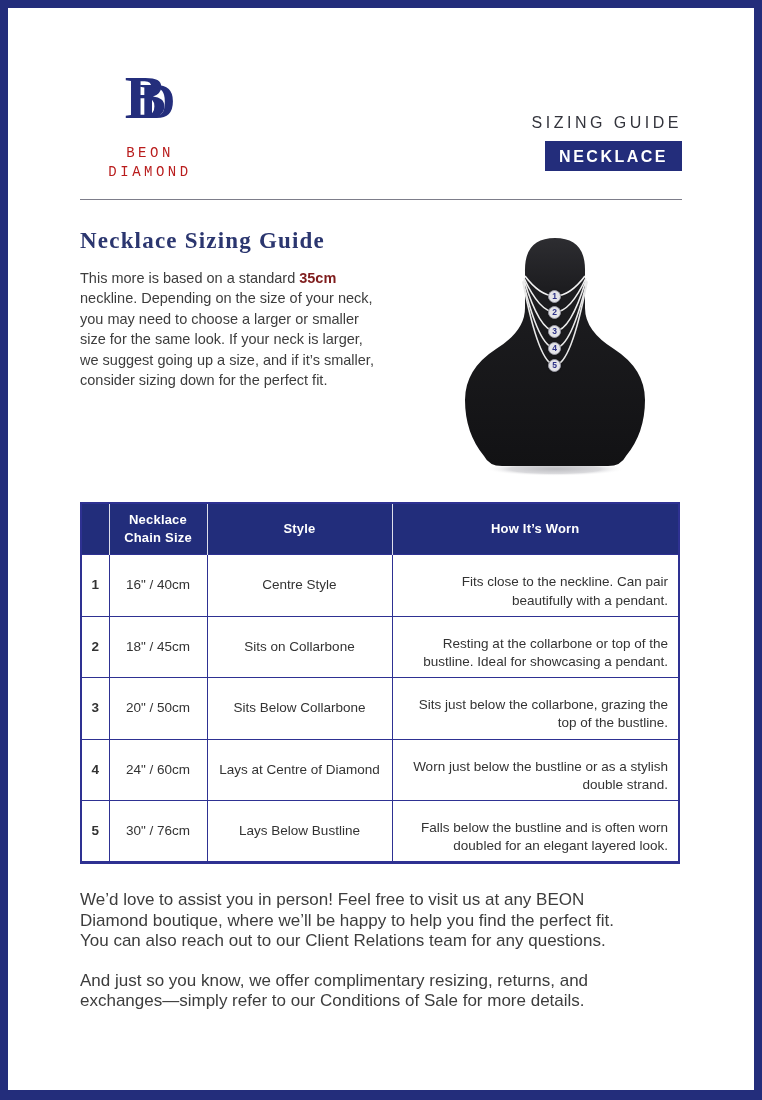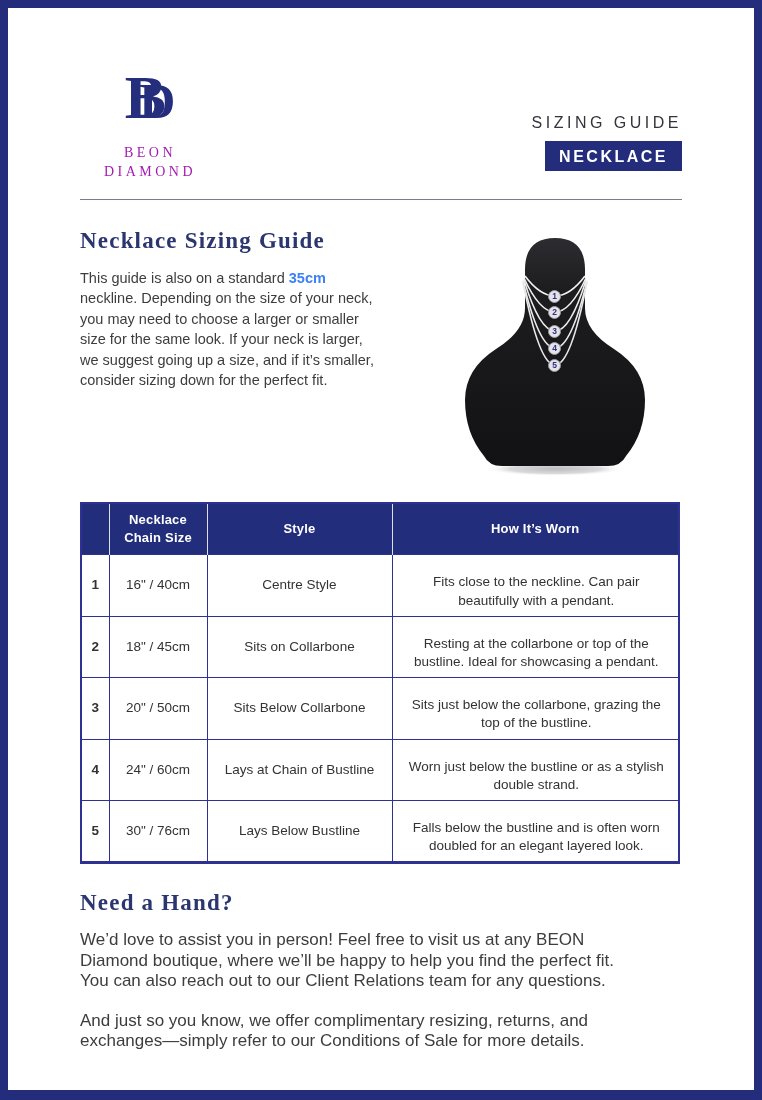--- a/index.html
+++ b/index.html
@@ -27,22 +27,22 @@
   }
   .logo { text-align: center; margin-left: 10px; width: 120px; }
   .monogram {
     font-family: "Liberation Serif", serif;
     color: #242e7c; line-height: 0.9; height: 72px;
     display: flex; align-items: flex-start; justify-content: center;
   }
   .monogram .m-b { font-size: 62px; font-weight: 600; letter-spacing: 0; }
   .monogram .m-d { font-size: 50px; font-weight: 600; margin-left: -27px; margin-top: 9px; }
   .brand-name {
-    font-family: Liberation Serif, serif;
-    color: #a21caf; font-size: 14px; letter-spacing: 3.5px;
+    font-family: Liberation Mono, monospace;
+    color: #b91c1c; font-size: 14px; letter-spacing: 3.5px;
     line-height: 1.35; margin-top: 2px; white-space: nowrap;
   }
   .header-right { text-align: right; padding-top: 44px; }
   .kicker {
     font-size: 16px; color: #33343c; letter-spacing: 3.5px;
     font-weight: 400; white-space: nowrap;
   }
   .badge {
     display: inline-block; margin-top: 9px;
     background: #232d7b; color: #ffffff;
@@ -55,21 +55,21 @@
   .intro { position: relative; margin-top: 20px; height: 262px; }
   .intro-title {
     font-family: "Liberation Serif", serif;
     color: #2b366f; font-size: 23px; font-weight: 600;
     letter-spacing: 1.2px; margin-top: 28px;
   }
   .intro-body {
     margin-top: 14px; width: 300px;
     font-size: 14.5px; line-height: 20.5px; color: #3d3d3d;
   }
-  .intro-body b { font-weight: bold; color: #3b82f6; }
+  .intro-body b { font-weight: bold; color: #7f1d1d; }
 
   .bust { position: absolute; top: 0; right: 24px; width: 200px; height: 252px; }
   .bust svg { display: block; }
   .chain-marker {
     position: absolute; width: 13px; height: 13px; border-radius: 50%;
     background: #e4e4e8; border: 1px solid #9a9aa5;
     color: #2b2f86; font-size: 8.5px; font-weight: bold;
     display: flex; align-items: center; justify-content: center;
     box-shadow: 0 0 2px rgba(0,0,0,0.45);
   }
@@ -92,21 +92,21 @@
     padding: 0 6px; line-height: 1.35;
   }
   .size-table thead th:first-child { border-left: none; }
   .size-table tbody td {
     border: 1px solid #2e3192;
     height: 57px; vertical-align: middle;
     font-size: 13.5px; color: #333333; background: #ffffff;
     text-align: center; line-height: 1.35;
   }
   .size-table tbody td.num { font-weight: bold; }
-  .size-table tbody td.worn { text-align: center; padding: 18px 10px 6px 12px; }
+  .size-table tbody td.worn { text-align: right; padding: 18px 10px 6px 12px; }
 
   
   .help { margin-top: 26px; }
   .help-title {
     font-family: "Liberation Serif", serif;
     color: #2b366f; font-size: 23px; font-weight: 600;
     letter-spacing: 1.2px;
   }
   .help p {
     margin-top: 14px; max-width: 548px;
@@ -134,21 +134,21 @@
       <div class="header-right">
         <div class="kicker">SIZING GUIDE</div>
         <div><span class="badge">NECKLACE</span></div>
       </div>
     </div>
 
     <hr class="rule">
 
     <div class="intro">
       <h1 class="intro-title">Necklace Sizing Guide</h1>
-      <p class="intro-body"><span>This guide is also on a standard </span><b>35cm</b><span> neckline. Depending on the size of your neck, you may need to choose a larger or smaller size for the same look. If your neck is larger, we suggest going up a size, and if it’s smaller, consider sizing down for the perfect fit.</span></p>
+      <p class="intro-body"><span>This more is based on a standard </span><b>35cm</b><span> neckline. Depending on the size of your neck, you may need to choose a larger or smaller size for the same look. If your neck is larger, we suggest going up a size, and if it’s smaller, consider sizing down for the perfect fit.</span></p>
 
       <div class="bust">
         <svg viewBox="0 0 200 250" width="200" height="250">
           <defs>
             <linearGradient id="bustGrad" x1="0" y1="0" x2="0" y2="1">
               <stop offset="0" stop-color="#2d2d31"></stop>
               <stop offset="0.22" stop-color="#1d1d20"></stop>
               <stop offset="1" stop-color="#121214"></stop>
             </linearGradient>
             <radialGradient id="shadowGrad" cx="0.5" cy="0.5" r="0.5">
@@ -206,32 +206,31 @@
         </tr>
         <tr>
           <td class="num">3</td>
           <td class="size">20" / 50cm</td>
           <td class="sty">Sits Below Collarbone</td>
           <td class="worn">Sits just below the collarbone, grazing the top of the bustline.</td>
         </tr>
         <tr>
           <td class="num">4</td>
           <td class="size">24" / 60cm</td>
-          <td class="sty">Lays at Chain of Bustline</td>
+          <td class="sty">Lays at Centre of Diamond</td>
           <td class="worn">Worn just below the bustline or as a stylish double strand.</td>
         </tr>
         <tr>
           <td class="num">5</td>
           <td class="size">30" / 76cm</td>
           <td class="sty">Lays Below Bustline</td>
           <td class="worn">Falls below the bustline and is often worn doubled for an elegant layered look.</td>
         </tr>
       </tbody>
     </table>
 
     <div class="help">
-      <h2 class="help-title">Need a Hand?</h2>
       <p>We’d love to assist you in person! Feel free to visit us at any BEON Diamond boutique, where we’ll be happy to help you find the perfect fit. You can also reach out to our Client Relations team for any questions.</p>
       <p>And just so you know, we offer complimentary resizing, returns, and exchanges—simply refer to our Conditions of Sale for more details.</p>
     </div>
 
   </div>
 </div>
 
 </body></html>

